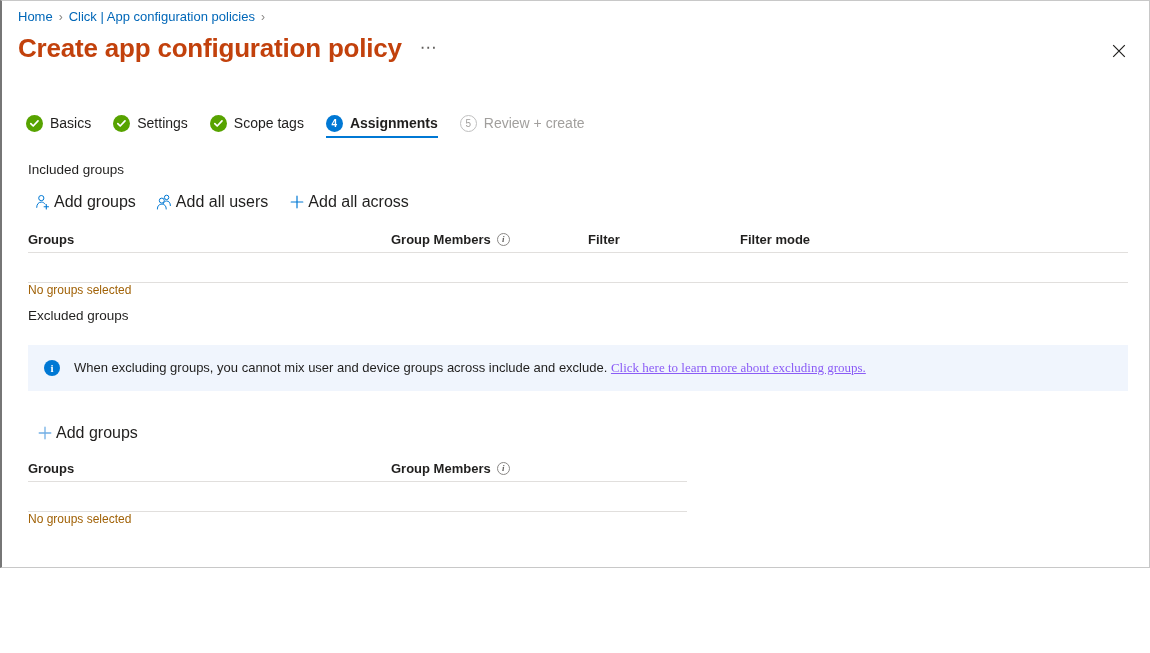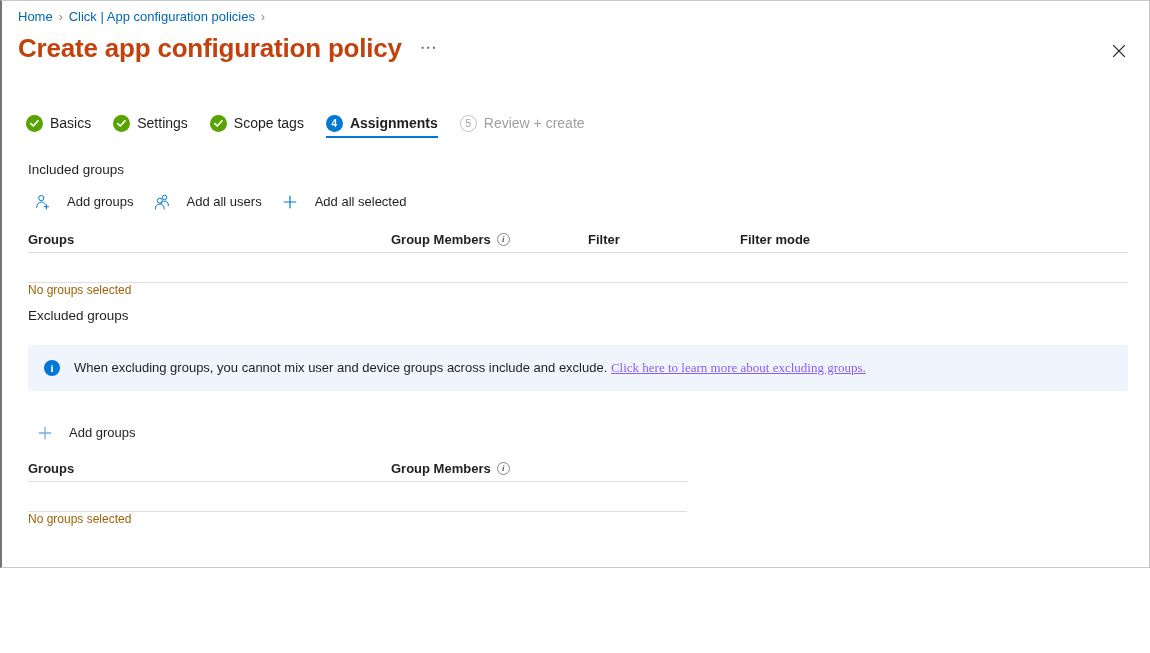--- a/index.html
+++ b/index.html
@@ -130,23 +130,23 @@
     position: absolute;
     display: flex; align-items: center;
   }
   .cmd {
     display: flex; align-items: center;
     margin-right: 18px;
     cursor: pointer;
     padding: 2px 1px;
   }
   .cmd-label {
-    font-size: 13px;
-    color: #201f1e;
-    margin-left: 16px;
+    font-size: 16px;
+    color: #201f1e;
+    margin-left: 3px;
     white-space: nowrap;
   }
   .cmd-icon {
     width: 17px; height: 17px;
     display: flex; align-items: center; justify-content: center;
     color: #0078d4;
     flex: 0 0 auto;
   }
   .cmd-icon svg { display: block; }
   .cmd-icon.light { color: #71afe5; }
@@ -350,21 +350,21 @@
       </span>
       <span class="cmd-label">Add all users</span>
     </div>
 
     <div class="cmd">
       <span class="cmd-icon">
         <svg width="16" height="16" viewBox="0 0 16 16" aria-hidden="true">
           <path d="M8 2.2 L8 13.8 M2.2 8 L13.8 8" stroke="#0078d4" stroke-width="1.2" stroke-linecap="round"></path>
         </svg>
       </span>
-      <span class="cmd-label">Add all selected</span>
+      <span class="cmd-label">Add all across</span>
     </div>
   </div>
 
   <div class="tbl" style="left:26px; top:226px; width:1100px;">
     <div class="tbl-head">
       <div class="th" style="width:363px;">Groups</div>
       <div class="th" style="width:197px;">
         <span>Group Members</span>
         <span class="info-ic">i</span>
       </div>

